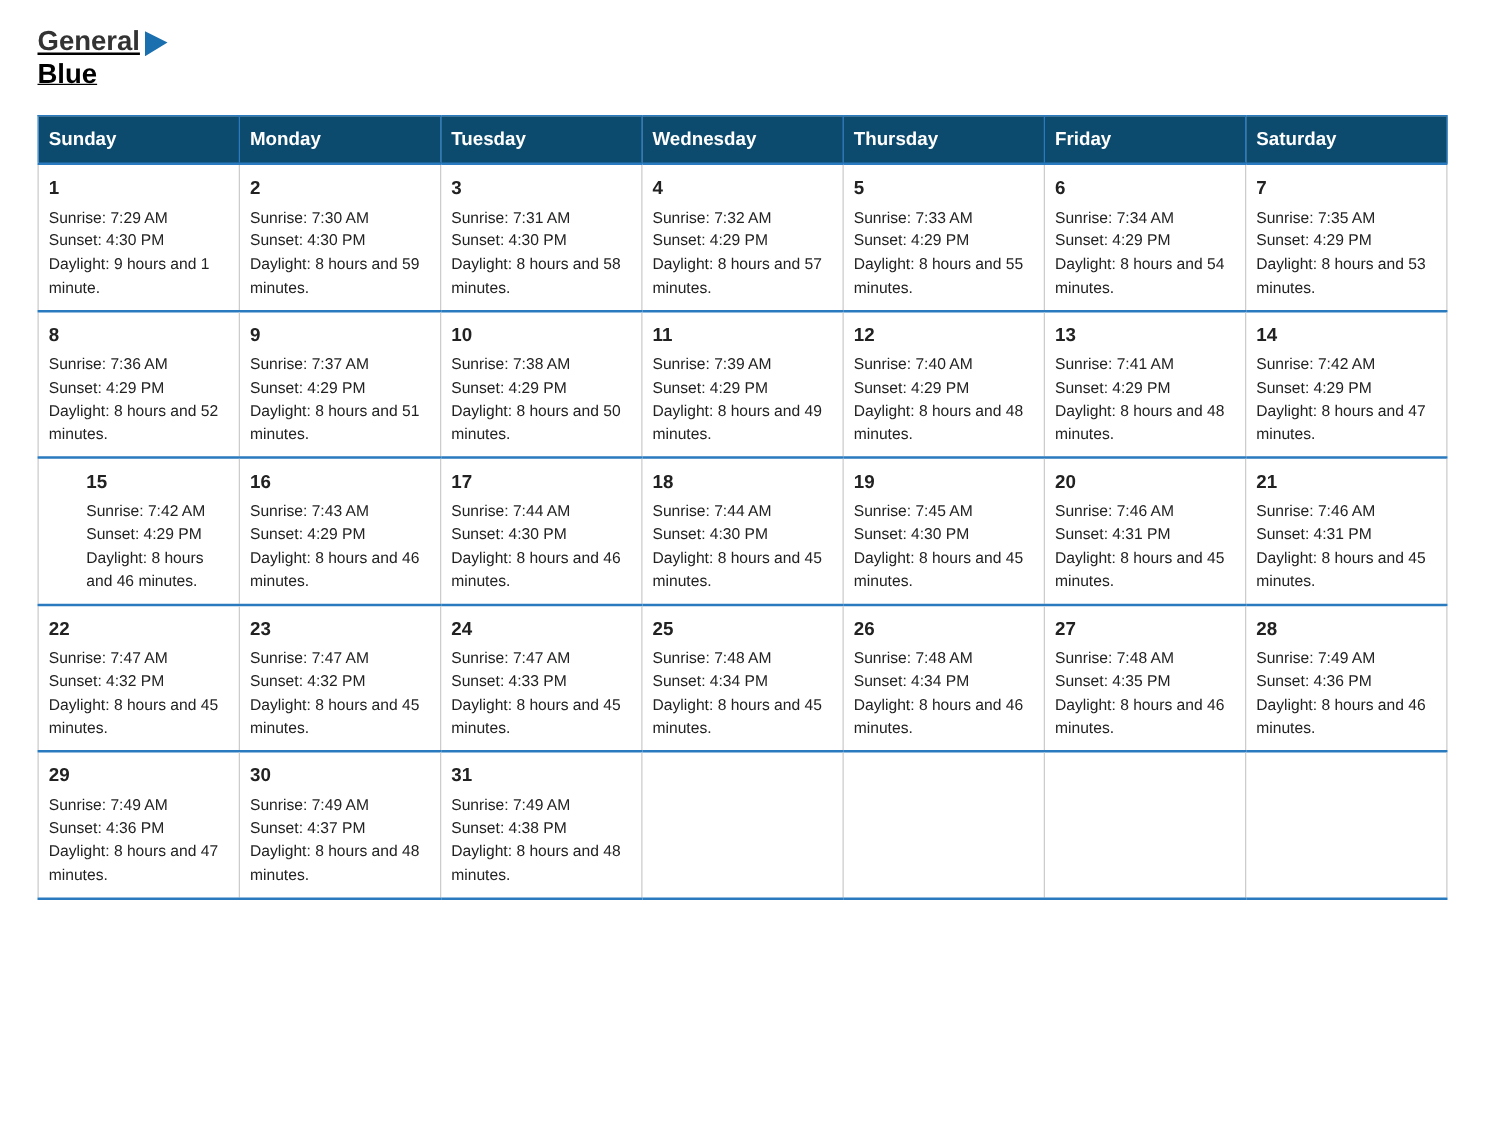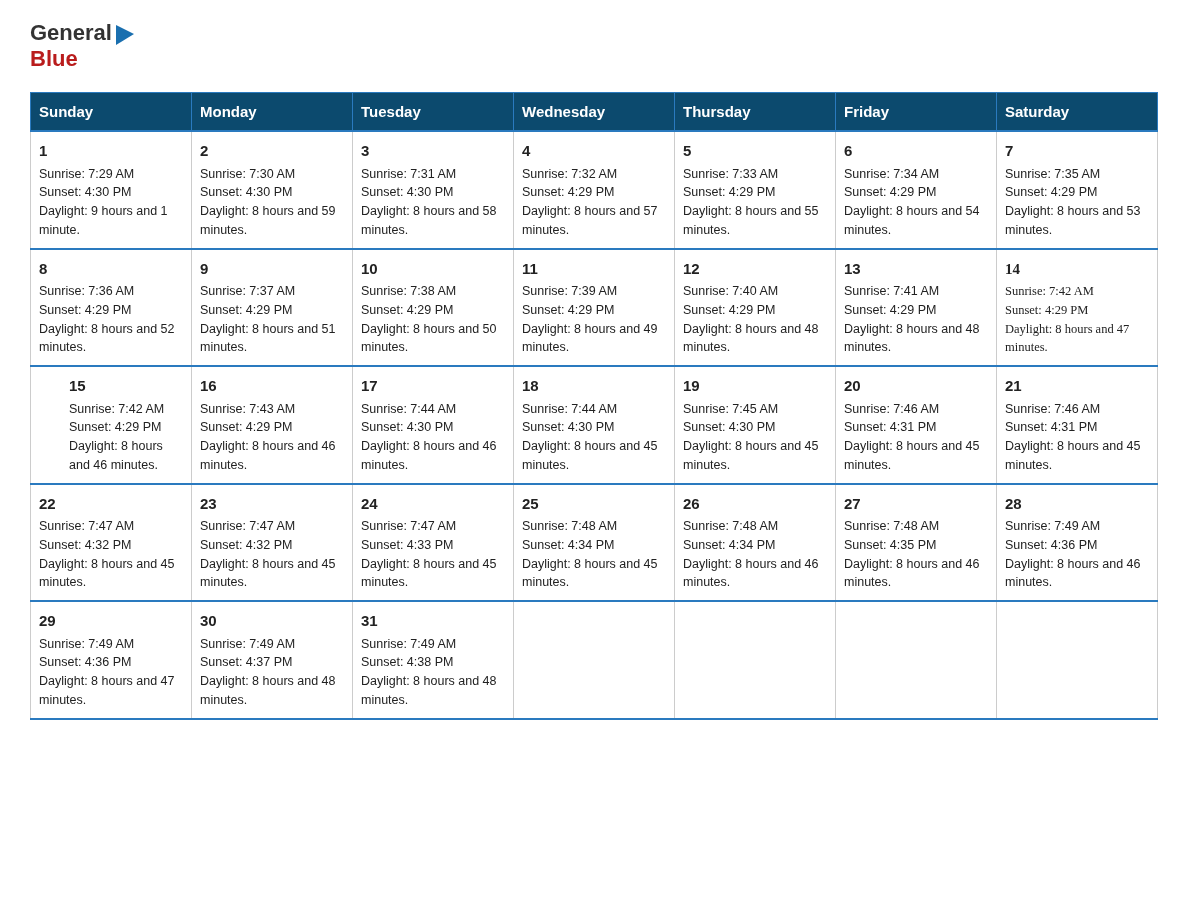--- a/index.html
+++ b/index.html
@@ -22,25 +22,26 @@
       gap: 4px;
     }
     .logo-text-general {
       font-size: 22px;
       font-weight: bold;
       color: #333;
     }
     .logo-text-blue {
       font-size: 22px;
       font-weight: bold;
-      color: #b91c1c;
+      color: #000000;
     }
     .logo-wrap {
       display: flex;
       flex-direction: column;
+      text-decoration: underline;
     }
     .logo-row1 {
       display: flex;
       align-items: center;
     }
     .title-area {
       text-align: right;
     }
     .month-title {
       font-size: 46px;
@@ -133,21 +134,21 @@
         <td style="border-top: 2px solid rgb(42, 122, 191);"><span class="day-num">6</span>Sunrise: 7:34 AM<br>Sunset: 4:29 PM<br>Daylight: 8 hours and 54 minutes.</td>
         <td style="border-top: 2px solid rgb(42, 122, 191);"><span class="day-num">7</span>Sunrise: 7:35 AM<br>Sunset: 4:29 PM<br>Daylight: 8 hours and 53 minutes.</td>
       </tr>
       <tr>
         <td style="border-top: 2px solid rgb(42, 122, 191);"><span class="day-num">8</span>Sunrise: 7:36 AM<br>Sunset: 4:29 PM<br>Daylight: 8 hours and 52 minutes.</td>
         <td style="border-top: 2px solid rgb(42, 122, 191);"><span class="day-num">9</span>Sunrise: 7:37 AM<br>Sunset: 4:29 PM<br>Daylight: 8 hours and 51 minutes.</td>
         <td style="border-top: 2px solid rgb(42, 122, 191);"><span class="day-num">10</span>Sunrise: 7:38 AM<br>Sunset: 4:29 PM<br>Daylight: 8 hours and 50 minutes.</td>
         <td style="border-top: 2px solid rgb(42, 122, 191);"><span class="day-num">11</span>Sunrise: 7:39 AM<br>Sunset: 4:29 PM<br>Daylight: 8 hours and 49 minutes.</td>
         <td style="border-top: 2px solid rgb(42, 122, 191);"><span class="day-num">12</span>Sunrise: 7:40 AM<br>Sunset: 4:29 PM<br>Daylight: 8 hours and 48 minutes.</td>
         <td style="border-top: 2px solid rgb(42, 122, 191);"><span class="day-num">13</span>Sunrise: 7:41 AM<br>Sunset: 4:29 PM<br>Daylight: 8 hours and 48 minutes.</td>
-        <td style="border-top: 2px solid rgb(42, 122, 191); font-family: Liberation Serif, serif;"><span class="day-num">14</span>Sunrise: 7:42 AM<br>Sunset: 4:29 PM<br>Daylight: 8 hours and 47 minutes.</td>
+        <td style="border-top: 2px solid rgb(42, 122, 191);"><span class="day-num">14</span>Sunrise: 7:42 AM<br>Sunset: 4:29 PM<br>Daylight: 8 hours and 47 minutes.</td>
       </tr>
       <tr>
         <td style="border-top: 2px solid rgb(42, 122, 191); padding-left: 38px;"><span class="day-num">15</span>Sunrise: 7:42 AM<br>Sunset: 4:29 PM<br>Daylight: 8 hours and 46 minutes.</td>
         <td style="border-top: 2px solid rgb(42, 122, 191);"><span class="day-num">16</span>Sunrise: 7:43 AM<br>Sunset: 4:29 PM<br>Daylight: 8 hours and 46 minutes.</td>
         <td style="border-top: 2px solid rgb(42, 122, 191);"><span class="day-num">17</span>Sunrise: 7:44 AM<br>Sunset: 4:30 PM<br>Daylight: 8 hours and 46 minutes.</td>
         <td style="border-top: 2px solid rgb(42, 122, 191);"><span class="day-num">18</span>Sunrise: 7:44 AM<br>Sunset: 4:30 PM<br>Daylight: 8 hours and 45 minutes.</td>
         <td style="border-top: 2px solid rgb(42, 122, 191);"><span class="day-num">19</span>Sunrise: 7:45 AM<br>Sunset: 4:30 PM<br>Daylight: 8 hours and 45 minutes.</td>
         <td style="border-top: 2px solid rgb(42, 122, 191);"><span class="day-num">20</span>Sunrise: 7:46 AM<br>Sunset: 4:31 PM<br>Daylight: 8 hours and 45 minutes.</td>
         <td style="border-top: 2px solid rgb(42, 122, 191);"><span class="day-num">21</span>Sunrise: 7:46 AM<br>Sunset: 4:31 PM<br>Daylight: 8 hours and 45 minutes.</td>
       </tr>

